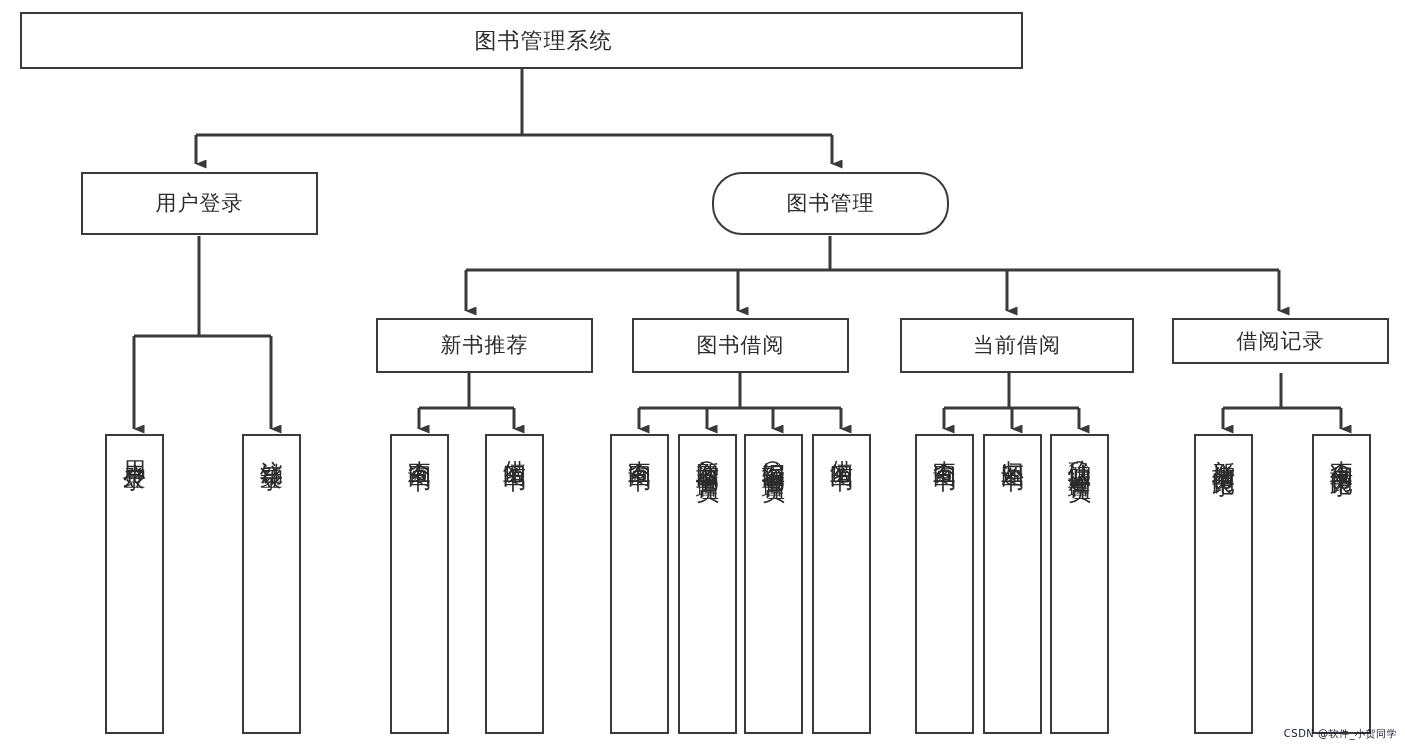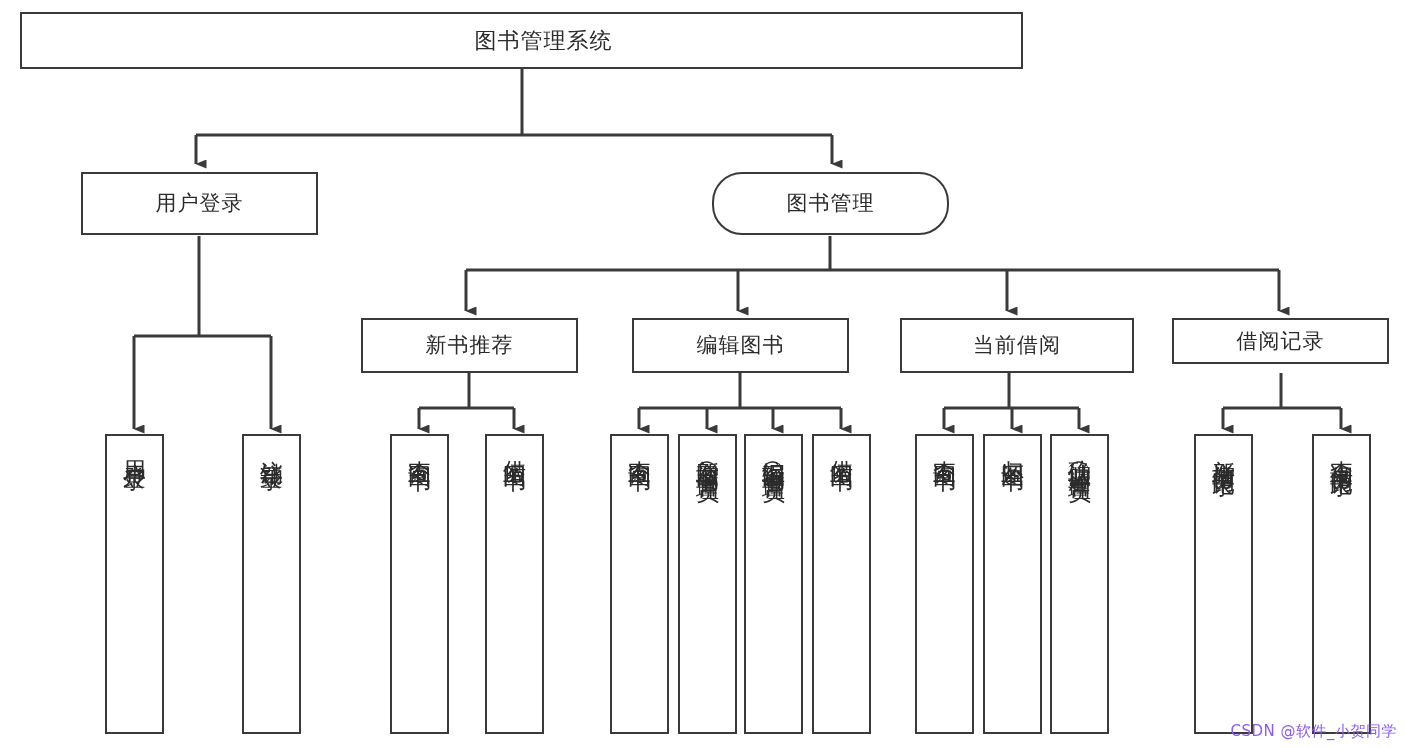--- a/index.html
+++ b/index.html
@@ -60,22 +60,22 @@
     text-orientation: upright;
     font-size: 23px;
     letter-spacing: 3px;
     line-height: 1;
     white-space: nowrap;
   }
   .watermark {
     position: absolute;
     right: 8px;
     bottom: 6px;
-    font-size: 15px;
-    color: #8b5cf6;
+    font-size: 10px;
+    color: #0f172a;
     letter-spacing: 0.5px;
     white-space: nowrap;
   }
 </style>
 </head>
 <body>
 
 <div id="canvas">
 
   <svg class="edges" viewBox="0 0 1405 747">
@@ -132,25 +132,25 @@
     <span class="lbl">图书管理系统</span>
   </div>
 
   <div class="node h" style="left:81px; top:172px; width:237px; height:63px;">
     <span class="lbl">用户登录</span>
   </div>
   <div class="node h" style="left:712px; top:172px; width:237px; height:63px;border-radius:30px;">
     <span class="lbl">图书管理</span>
   </div>
 
-  <div class="node h" style="left:361px; top:318px; width:217px; height:55px;">
+  <div class="node h" style="left:376px; top:318px; width:217px; height:55px;">
     <span class="lbl">新书推荐</span>
   </div>
   <div class="node h" style="left:632px; top:318px; width:217px; height:55px;">
-    <span class="lbl">编辑图书</span>
+    <span class="lbl">图书借阅</span>
   </div>
   <div class="node h" style="left:900px; top:318px; width:234px; height:55px;">
     <span class="lbl">当前借阅</span>
   </div>
   <div class="node h" style="left:1172px; top:318px; width:217px; height:46px;">
     <span class="lbl">借阅记录</span>
   </div>
 
   <div class="node v" style="left:105px; top:434px; width:59px; height:300px;">
     <span class="lbl">用户登录</span>

